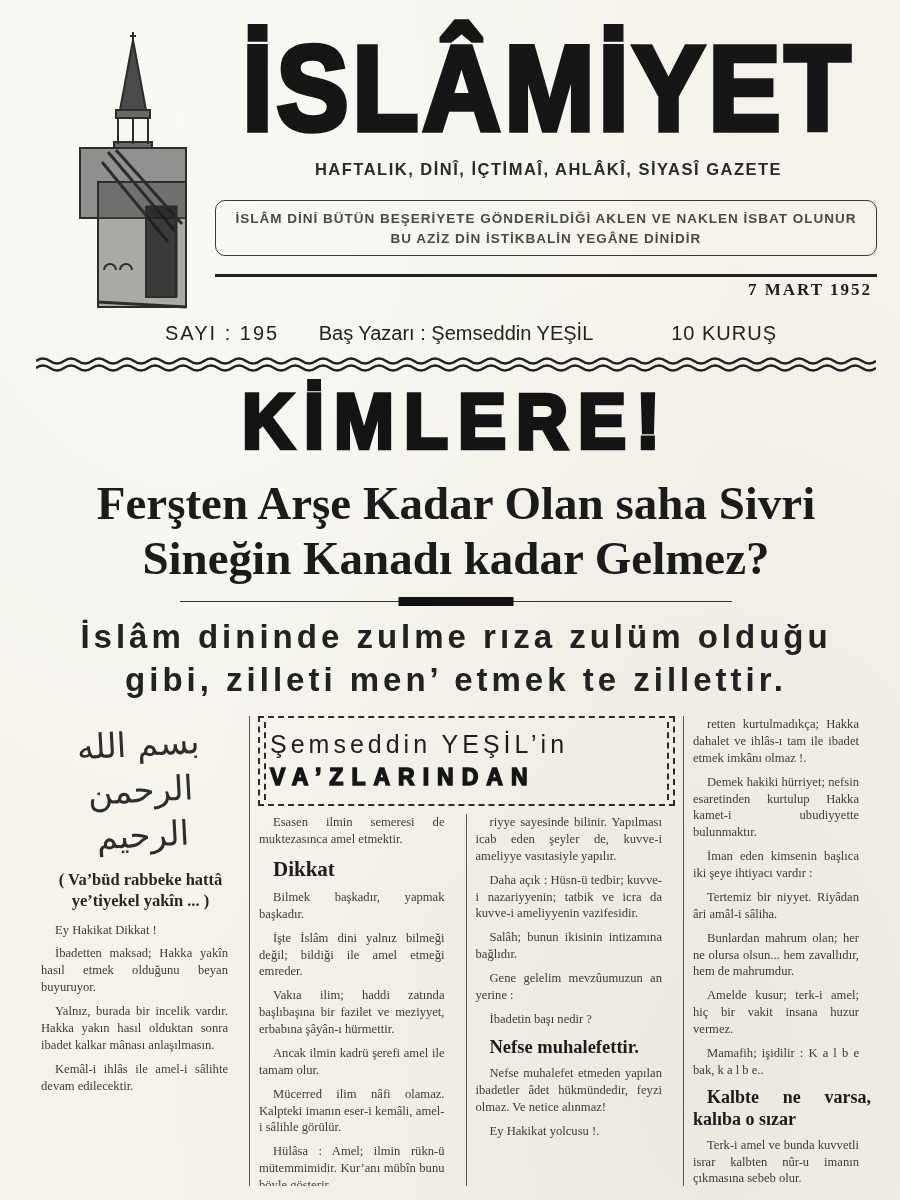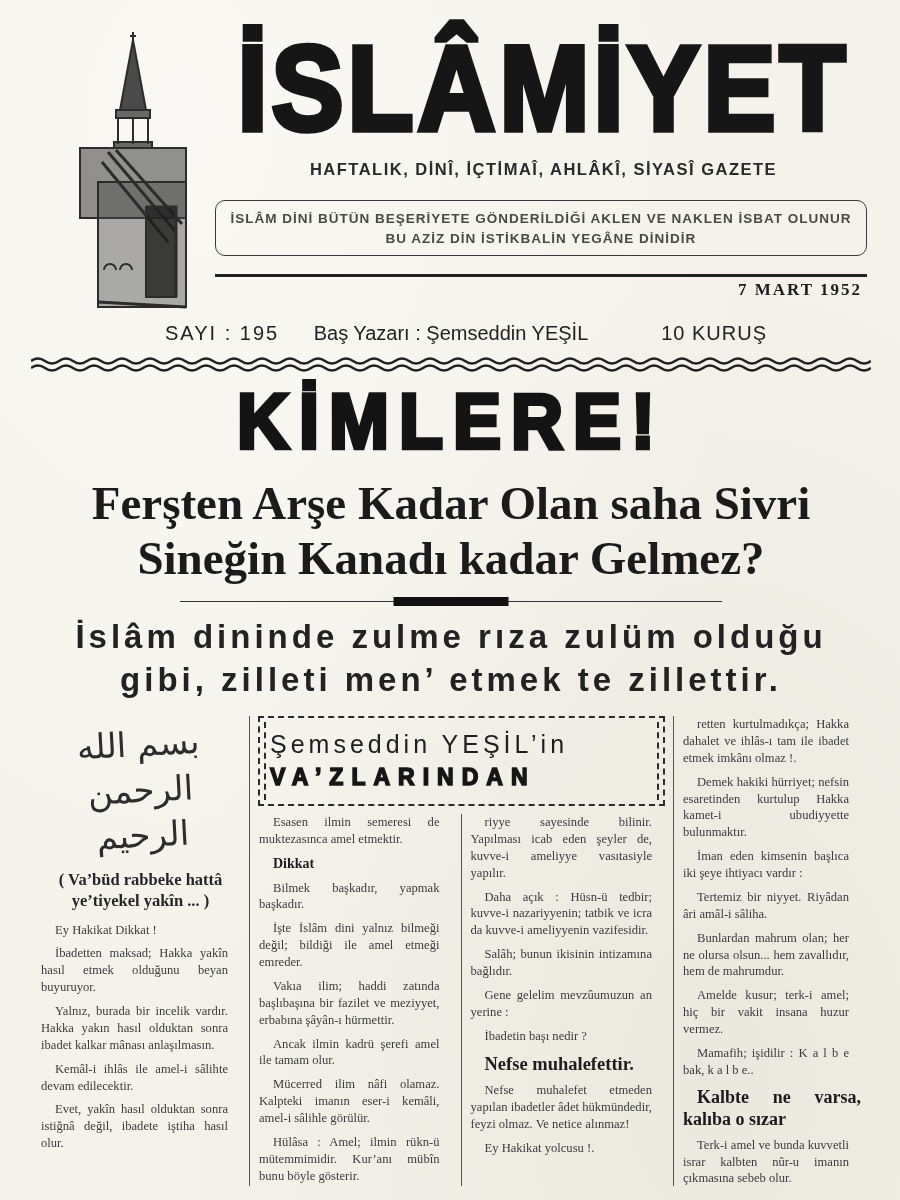--- a/index.html
+++ b/index.html
@@ -10,21 +10,21 @@
     color:#2e2e2e;
     overflow:hidden;
     position:relative;
   }
   .page{
     position:absolute;inset:0;
     background:
       radial-gradient(ellipse at 20% 10%, rgba(255,255,255,.5), transparent 60%),
       radial-gradient(ellipse at 80% 90%, rgba(120,110,90,.08), transparent 55%),
       #f4f2ea;
-    padding:28px 28px 0 30px;
+    padding:28px 18px 0 30px;
     box-sizing:border-box;
   }
   
   .header{position:relative;height:288px;}
   .minaret{position:absolute;left:28px;top:4px;width:150px;height:282px;}
   .mast{position:absolute;left:185px;top:0;right:0;text-align:center;}
   .mast-title{
     font-family:"Liberation Sans",sans-serif;
     font-weight:bold;
     font-size:108px;
@@ -168,21 +168,21 @@
   }
   .sermon-l2{
     font-family:"Liberation Sans",sans-serif;
     font-weight:bold;
     font-size:23px;letter-spacing:8px;color:#161616;
     margin-top:5px;
     -webkit-text-stroke:1.5px #161616;
   }
   .middle-cols{display:grid;grid-template-columns:1fr 1fr;flex:1;overflow:hidden;}
   .h-dikkat{
-    font-weight:bold;font-size:14px;color:#1d1d1d;
+    font-weight:bold;font-size:21px;color:#1d1d1d;
     margin:4px 0 6px 0;text-indent:14px;
   }
   .h-nefse{
     font-weight:bold;font-size:18.5px;color:#1d1d1d;
     margin:2px 0 6px 0;text-indent:14px;
   }
   .h-kalbte{
     font-weight:bold;font-size:18px;line-height:1.25;color:#1b1b1b;
     margin:3px 0 6px 0;text-indent:14px;
   }
@@ -259,21 +259,20 @@
 
   <div class="body-grid">
 
     <div class="col colrule-r">
       <div class="bismillah" dir="rtl">بسم الله الرحمن الرحيم</div>
       <div class="verse">( Va’büd rabbeke hattâ ye’tiyekel yakîn ... )</div>
       <p>Ey Hakikat Dikkat !</p>
       <p>İbadetten maksad; Hakka yakîn hasıl etmek olduğunu beyan buyuruyor.</p>
       <p>Yalnız, burada bir incelik vardır. Hakka yakın hasıl olduktan sonra ibadet kalkar mânası anlaşılmasın.</p>
       <p>Kemâl-i ihlâs ile amel-i sâlihte devam edilecektir.</p>
-      <p>Evet, yakîn hasıl olduktan sonra istiğnâ değil, ibadete iştiha hasıl olur.</p>
 
     </div>
 
     <div class="middle-wrap colrule-r">
       <div class="sermon-box">
         <div class="sermon-inner">
           <div class="sermon-l1">Şemseddin YEŞİL’in</div>
           <div class="sermon-l2">VA’ZLARINDAN</div>
         </div>
       </div>

